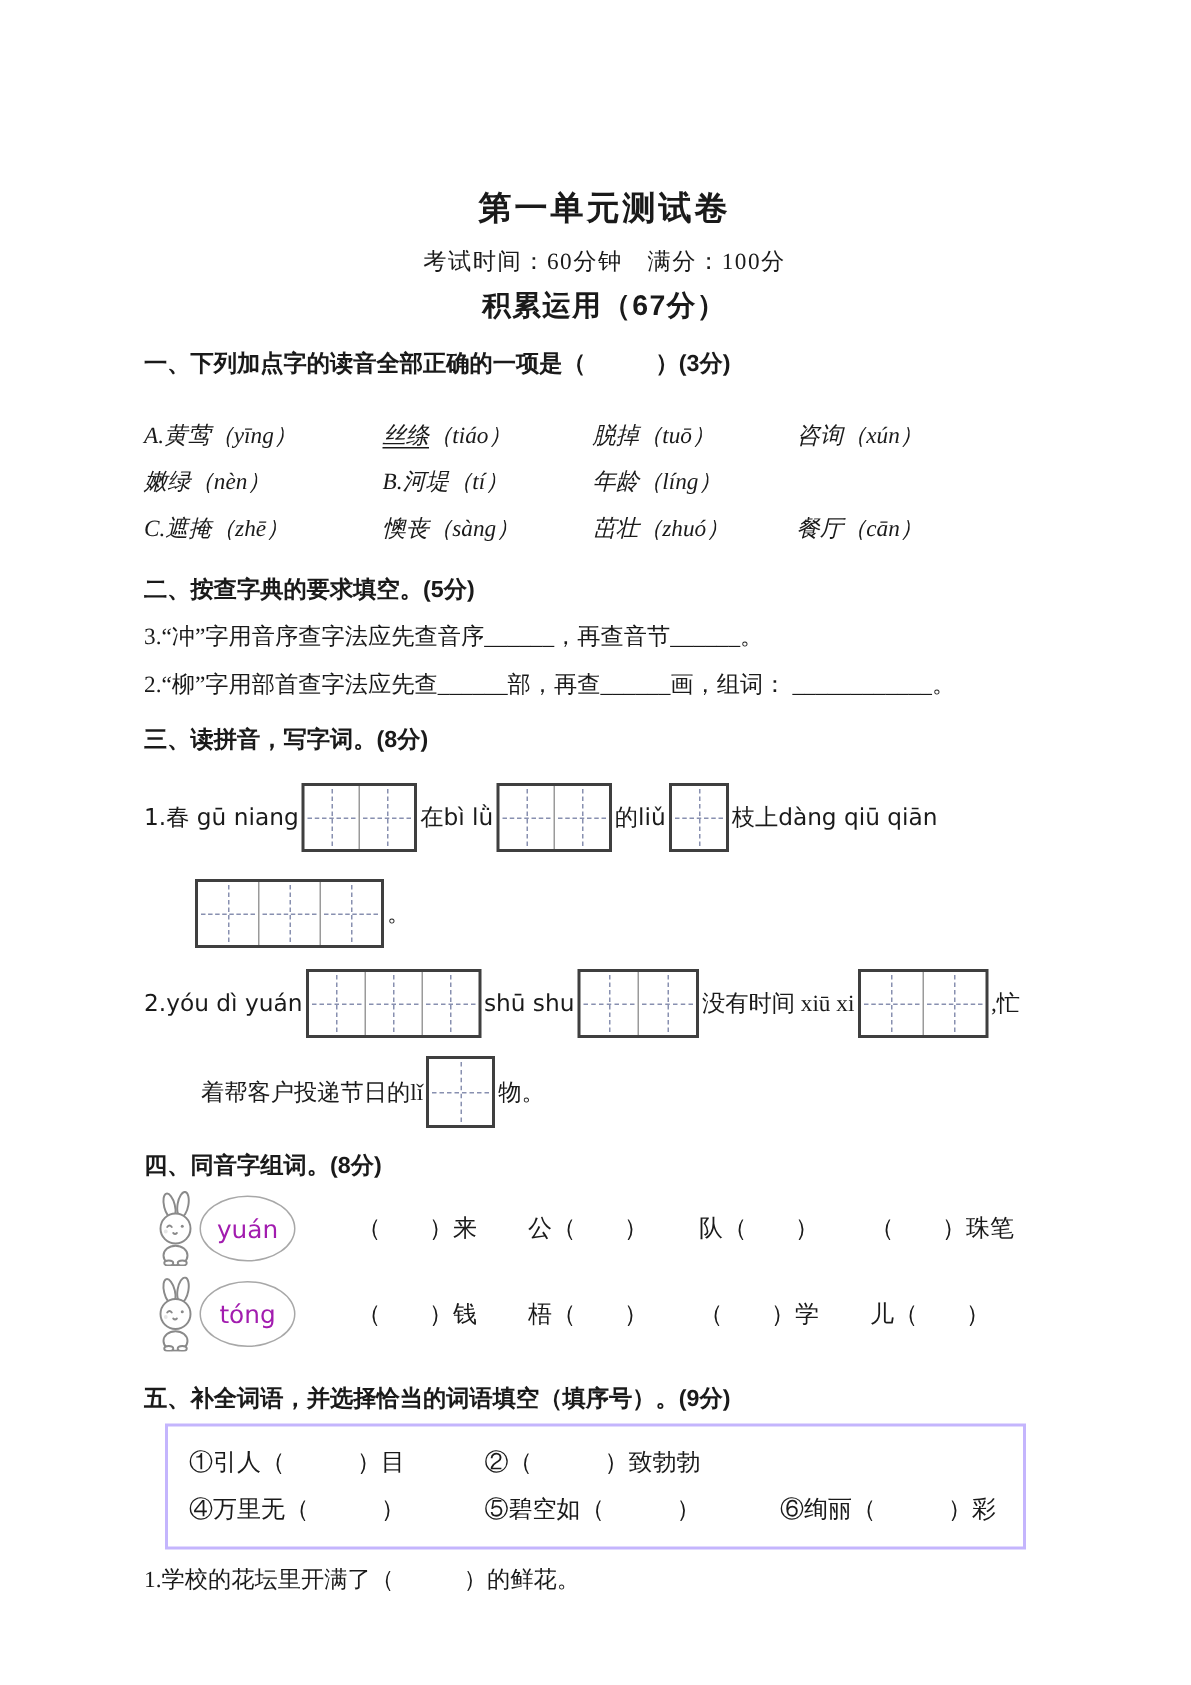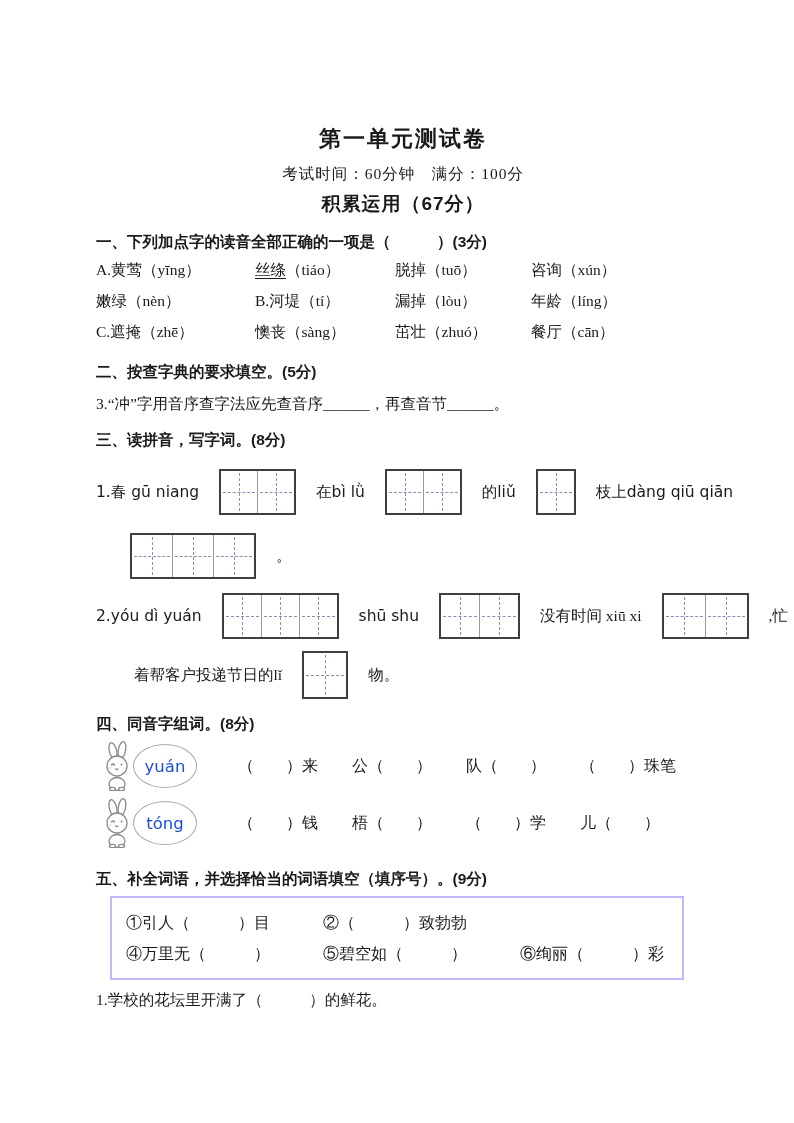--- a/index.html
+++ b/index.html
@@ -20,42 +20,42 @@
     margin-top:6px;text-align:center;
     font-family:"Liberation Sans","DejaVu Sans",sans-serif;
     font-size:19px;font-weight:bold;letter-spacing:1px;
   }
   .qh{
     margin-top:15px;
     font-family:"Liberation Sans","DejaVu Sans",sans-serif;
     font-size:15.5px;font-weight:bold;
   }
   
-  .q1rows{margin-top:1px;}
+  .q1rows{margin-top:22px;font-style:italic;}
   .q1row{display:grid;grid-template-columns:159px 140px 136px 1fr;font-size:15.5px;line-height:31px;}
   .ul{text-decoration:underline;text-underline-offset:3px;}
   
   .q2item{margin-top:9px;font-size:15.5px;line-height:23px;}
   
-  .gridline{display:flex;align-items:center;margin-top:16px;font-size:15.5px;gap:20px;white-space:nowrap;}
+  .gridline{display:flex;align-items:center;margin-top:16px;font-size:15.5px;gap:2px;white-space:nowrap;}
   .pin{font-family:"DejaVu Sans","Liberation Sans",sans-serif;font-size:15.5px;}
   .grid{display:inline-flex;border:2px solid #3f3f3f;background:#fff;}
   .cell{position:relative;width:40px;height:42px;border-right:1px solid #9a9a9a;}
   .cell:last-child{border-right:none;}
   .cell::before{content:"";position:absolute;left:2px;right:2px;top:50%;border-top:1px dashed #8890b0;}
   .cell::after{content:"";position:absolute;top:2px;bottom:2px;left:50%;border-left:1px dashed #8890b0;}
   .indent1{margin-left:34px;}
   .indent2{margin-left:38px;}
   
   .q4row{display:flex;align-items:center;margin-top:5px;min-height:52px;}
   .rabbit-wrap{display:flex;align-items:center;width:118px;flex:0 0 auto;}
   .bubble{
     margin-left:-9px;width:62px;height:42px;border:1.5px solid #a8a8a8;border-radius:50%;
     display:flex;align-items:center;justify-content:center;
-    font-family:"DejaVu Sans","Liberation Sans",sans-serif;font-size:16.5px;color:#1d4ed8;
+    font-family:"DejaVu Sans","Liberation Sans",sans-serif;font-size:16.5px;color:#a21caf;
     background:#fff;
   }
   .q4items{display:flex;margin-left:24px;gap:34px;font-size:16px;white-space:nowrap;}
   
   .q5box{margin:6px 0 0 14px;width:574px;box-sizing:border-box;border:2px solid #c4b5fd;padding:9px 14px;}
   .q5row{display:grid;grid-template-columns:197px 197px 1fr;font-size:16px;line-height:31px;}
   .sentence{margin-top:10px;font-size:15.5px;}
   svg .ln{fill:none;stroke:#8a8a8a;stroke-width:1.3;stroke-linecap:round;}
   svg .fl{fill:#ffffff;stroke:#8a8a8a;stroke-width:1.3;}
 </style>
@@ -72,33 +72,33 @@
   <div class="q1rows">
     <div class="q1row">
       <span><span>A.</span><span>黄莺</span><span>（yīng）</span></span>
       <span><span class="ul">丝绦</span><span>（tiáo）</span></span>
       <span><span>脱掉</span><span>（tuō）</span></span>
       <span><span>咨询</span><span>（xún）</span></span>
     </div>
     <div class="q1row">
       <span><span>嫩绿</span><span>（nèn）</span></span>
       <span><span>B.</span><span>河堤</span><span>（tí）</span></span>
-      <span><span>漏掉</span><span>（lòu）</span></span>
       <span><span>年龄</span><span>（líng）</span></span>
     </div>
     <div class="q1row">
       <span><span>C.</span><span>遮掩</span><span>（zhē）</span></span>
       <span><span>懊丧</span><span>（sàng）</span></span>
       <span><span>茁壮</span><span>（zhuó）</span></span>
       <span><span>餐厅</span><span>（cān）</span></span>
     </div>
   </div>
 
   <div class="qh">二、按查字典的要求填空。(5分)</div>
   <div class="q2item">3.“冲”字用音序查字法应先查音序______，再查音节______。</div>
+  <div class="q2item">2.“柳”字用部首查字法应先查______部，再查______画，组词：  ____________。</div>
 
   <div class="qh">三、读拼音，写字词。(8分)</div>
 
   <div class="gridline" style="margin-top:18px;">
     <span class="pin">1.春 gū niang</span>
     <span class="grid" style="--w:36px;">
         <span class="cell" style="width:36px"></span>
         <span class="cell" style="width:36px"></span>
       </span>
     <span class="pin">在bì lǜ</span>

